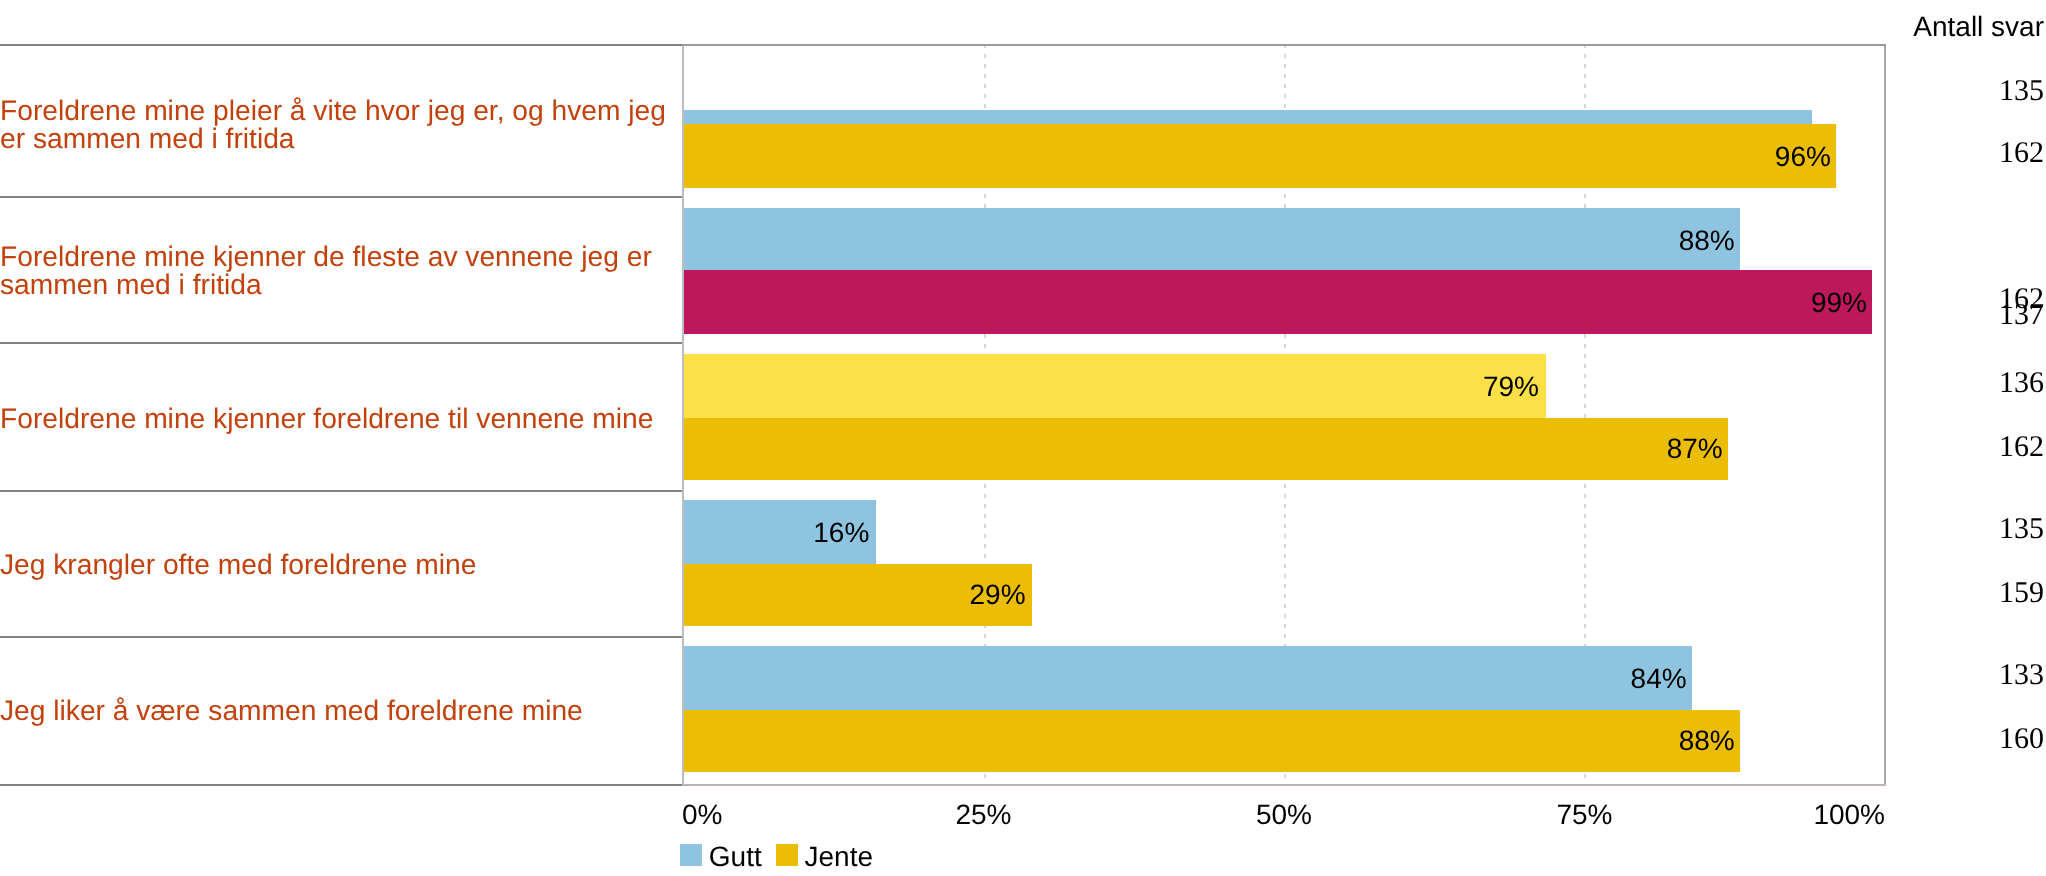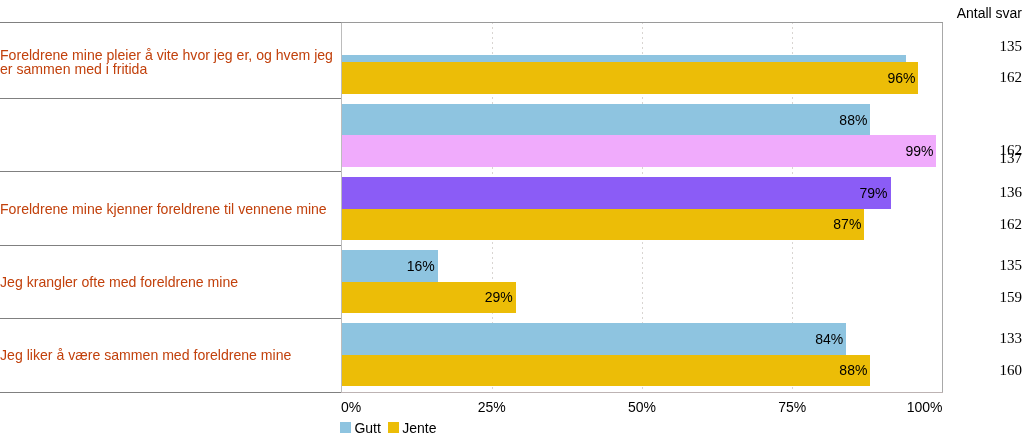--- a/index.html
+++ b/index.html
@@ -57,20 +57,24 @@
   <div class="label-table">
       <div class="row-sep" style="top: 0px;"></div>
       <div class="row-sep" style="top: 76px;"></div>
       <div class="row-sep" style="top: 149px;"></div>
       <div class="row-sep" style="top: 223px;"></div>
       <div class="row-sep" style="top: 296px;"></div>
       <div class="label-row" style="top: 0px; height: 76px;">
         <div class="label-text" style="top: 2.2px;">Foreldrene mine pleier å vite hvor jeg er, og hvem jeg
 er sammen med i fritida</div>
       </div>
+      <div class="label-row" style="top: 76px; height: 73px;">
+        <div class="label-text" style="top: 0.6px;">Foreldrene mine kjenner de fleste av vennene jeg er
+sammen med i fritida</div>
+      </div>
       <div class="label-row" style="top: 149px; height: 74px;">
         <div class="label-text" style="top: 1px;">Foreldrene mine kjenner foreldrene til vennene mine</div>
       </div>
       <div class="label-row" style="top: 296px; height: 74px;">
         <div class="label-text" style="top: 0px;">Jeg liker å være sammen med foreldrene mine</div>
       </div>
       <div class="label-row" style="top: 223px; height: 73px;">
         <div class="label-text" style="top: 0.9px;">Jeg krangler ofte med foreldrene mine</div>
       </div>
     </div>
@@ -81,24 +85,24 @@
       <div class="gridline" style="left: 450.75px;"></div>
       <div class="bar" style="top: 9.24px; height: 31.2px; width: 564.94px; background: rgb(142, 196, 224); margin-top: 24px;">
         <div class="bar-label">94%</div>
       </div>
       <div class="bar" style="top: 40.44px; height: 31.2px; width: 576.96px; background: rgb(236, 189, 7);">
         <div class="bar-label">96%</div>
       </div>
       <div class="bar" style="top: 82.29px; height: 31.2px; width: 528.88px; background: rgb(142, 196, 224);">
         <div class="bar-label">88%</div>
       </div>
-      <div class="bar" style="top: 113.49px; height: 31.2px; width: 594.99px; background: #f0abfc;">
+      <div class="bar" style="top: 113.49px; height: 31.2px; width: 594.99px; background: #be185d;">
         <div class="bar-label">99%</div>
       </div>
-      <div class="bar" style="top: 155.34px; height: 31.2px; width: 549px; background: #8b5cf6; text-decoration: underline;">
+      <div class="bar" style="top: 155.34px; height: 31.2px; width: 431px; background: #fde047; text-decoration: underline;">
         <div class="bar-label">79%</div>
       </div>
       <div class="bar" style="top: 186.54px; height: 31.2px; width: 522.87px; background: rgb(236, 189, 7);">
         <div class="bar-label">87%</div>
       </div>
       <div class="bar" style="top: 228.39px; height: 31.2px; width: 96.16px; background: rgb(142, 196, 224);">
         <div class="bar-label">16%</div>
       </div>
       <div class="bar" style="top: 259.59px; height: 31.2px; width: 174.29px; background: rgb(236, 189, 7);">
         <div class="bar-label">29%</div>

